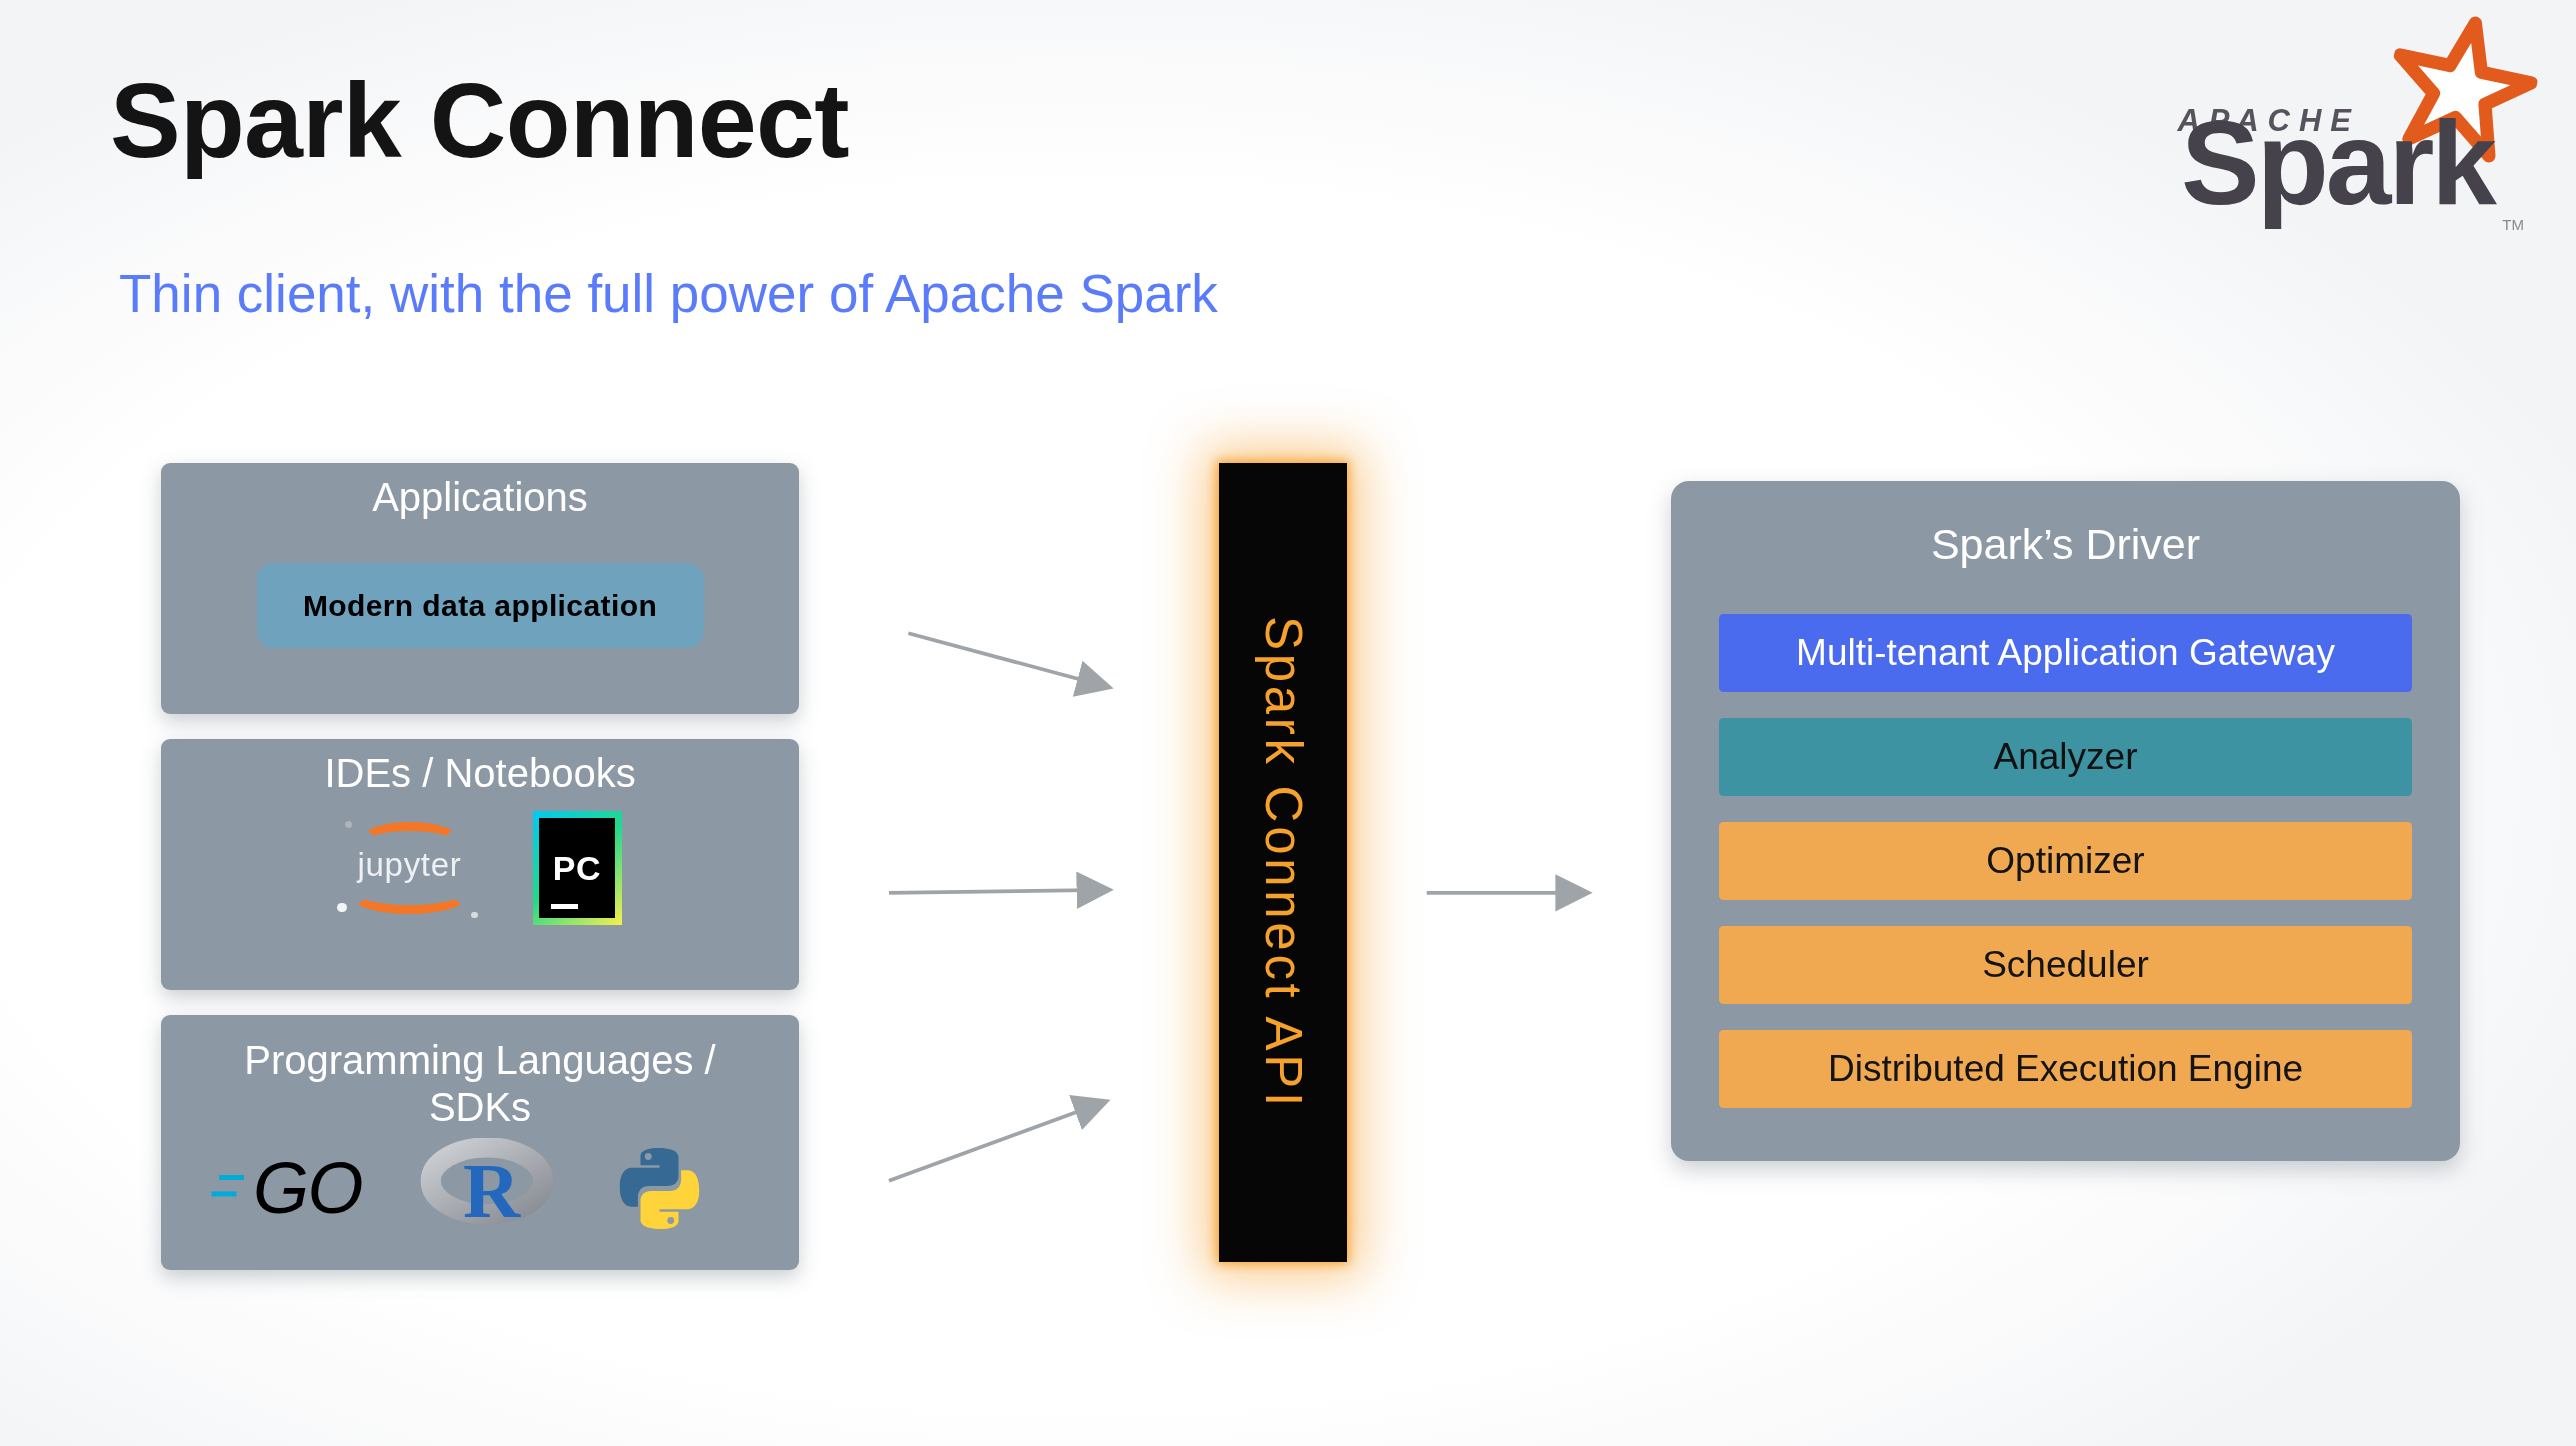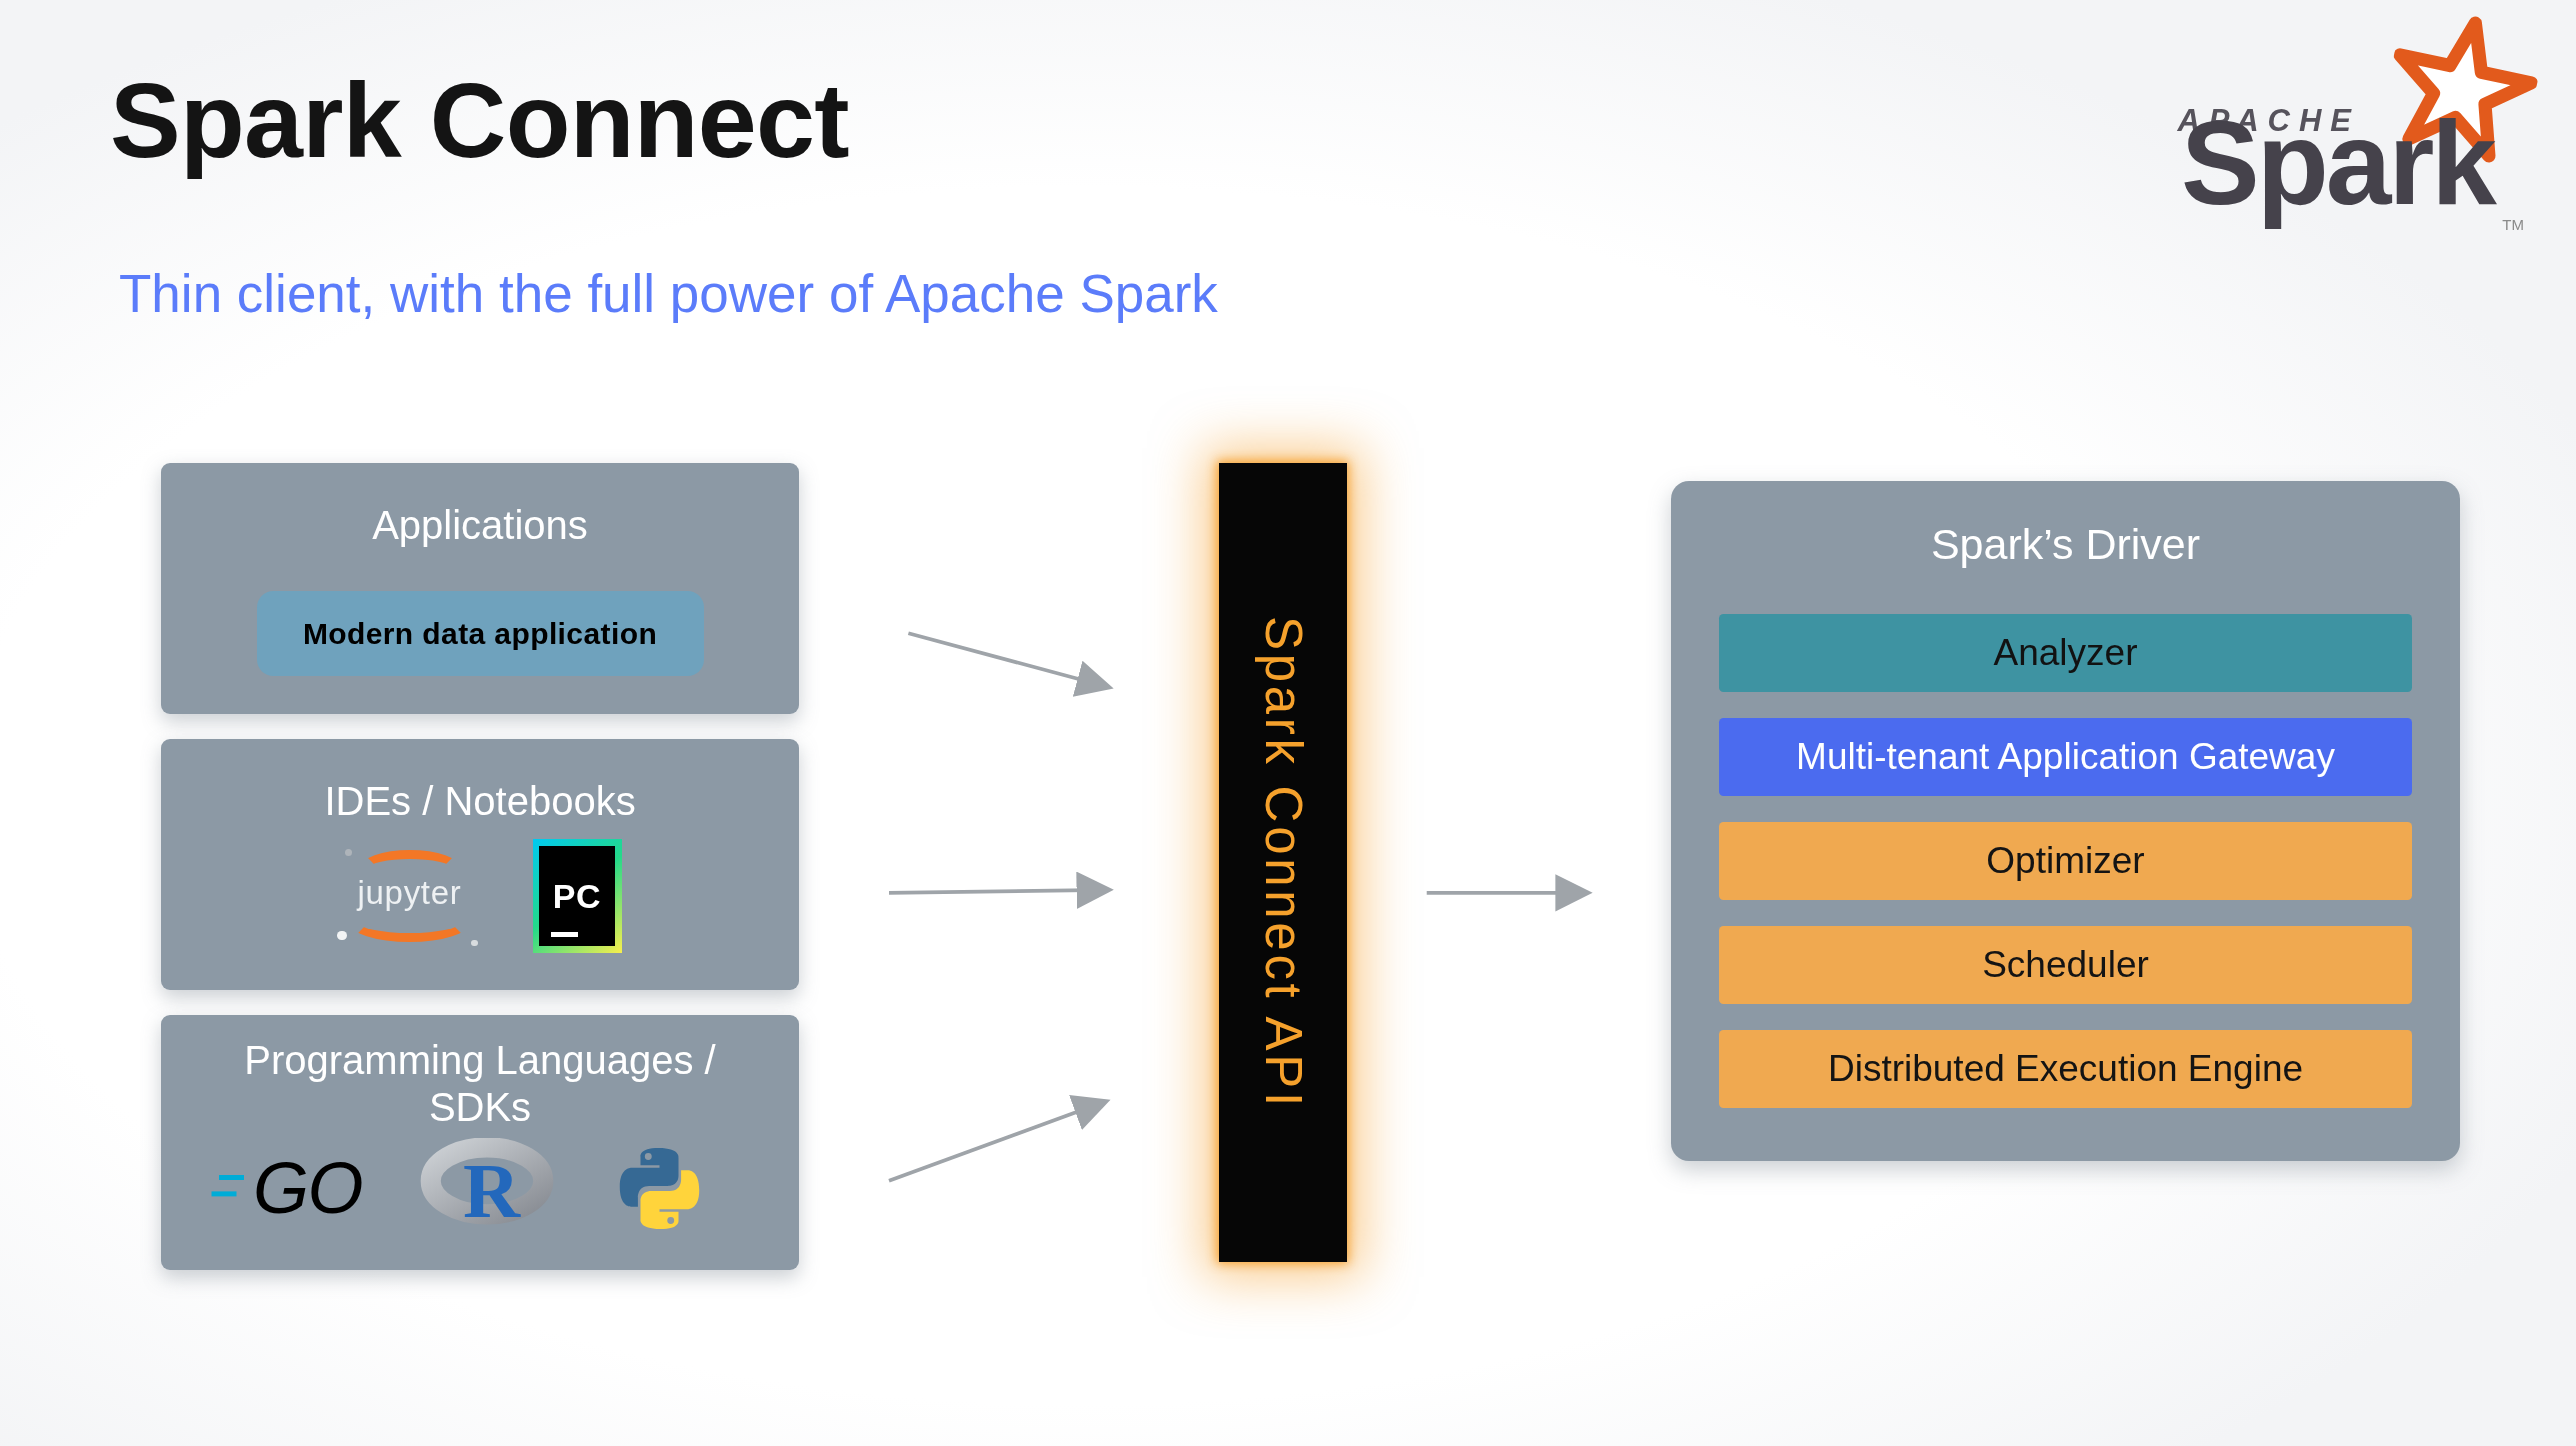--- a/index.html
+++ b/index.html
@@ -40,21 +40,21 @@
   .panel {
     position:absolute; left:161px; width:638px;
     background:#8c99a5; border-radius:9px;
     box-shadow:0 7.5px 19.4px rgba(110,120,132,.35);
   }
   .panel-apps  { top:463px;  height:251px; }
   .panel-ides  { top:739px;  height:251px; }
   .panel-langs { top:1015px; height:255px; }
 
   .panel-title {
-    margin-top:40px; text-align:center;
+    margin-top:12px; text-align:center;
     font-size:40px; font-weight:500; color:#ffffff;
   }
   .panel-langs .panel-title { margin:22.4px auto 0; max-width:552px; line-height:1.16; }
 
   .chip {
     margin:43px auto 0; width:447px; height:85px; border-radius:16.4px;
     background:#6fa2bd;
     display:flex; align-items:center; justify-content:center;
     font-size:30px; font-weight:700; color:#000000; letter-spacing:0.4px;
   }
@@ -223,22 +223,22 @@
     </defs>
     <line x1="1218" y1="849" x2="1486" y2="921" stroke="#9fa4a9" stroke-width="5" marker-end="url(#arrowhead)"></line>
     <line x1="1192" y1="1197" x2="1486" y2="1193" stroke="#9fa4a9" stroke-width="5" marker-end="url(#arrowhead)"></line>
     <line x1="1192" y1="1583" x2="1482" y2="1477" stroke="#9fa4a9" stroke-width="5" marker-end="url(#arrowhead)"></line>
     <line x1="1913" y1="1197" x2="2128" y2="1197" stroke="#9fa4a9" stroke-width="5" marker-end="url(#arrowhead)"></line>
   </svg>
 
   <section class="driver-panel">
     <h3 class="driver-title">Spark’s Driver</h3>
     <div class="driver-rows">
+      <div class="driver-row row-blue">Multi-tenant Application Gateway</div>
       <div class="driver-row row-teal">Analyzer</div>
-      <div class="driver-row row-blue">Multi-tenant Application Gateway</div>
       <div class="driver-row row-orange">Optimizer</div>
       <div class="driver-row row-orange">Scheduler</div>
       <div class="driver-row row-orange">Distributed Execution Engine</div>
     </div>
   </section>
 
 </div>
 
 
 </body></html>

